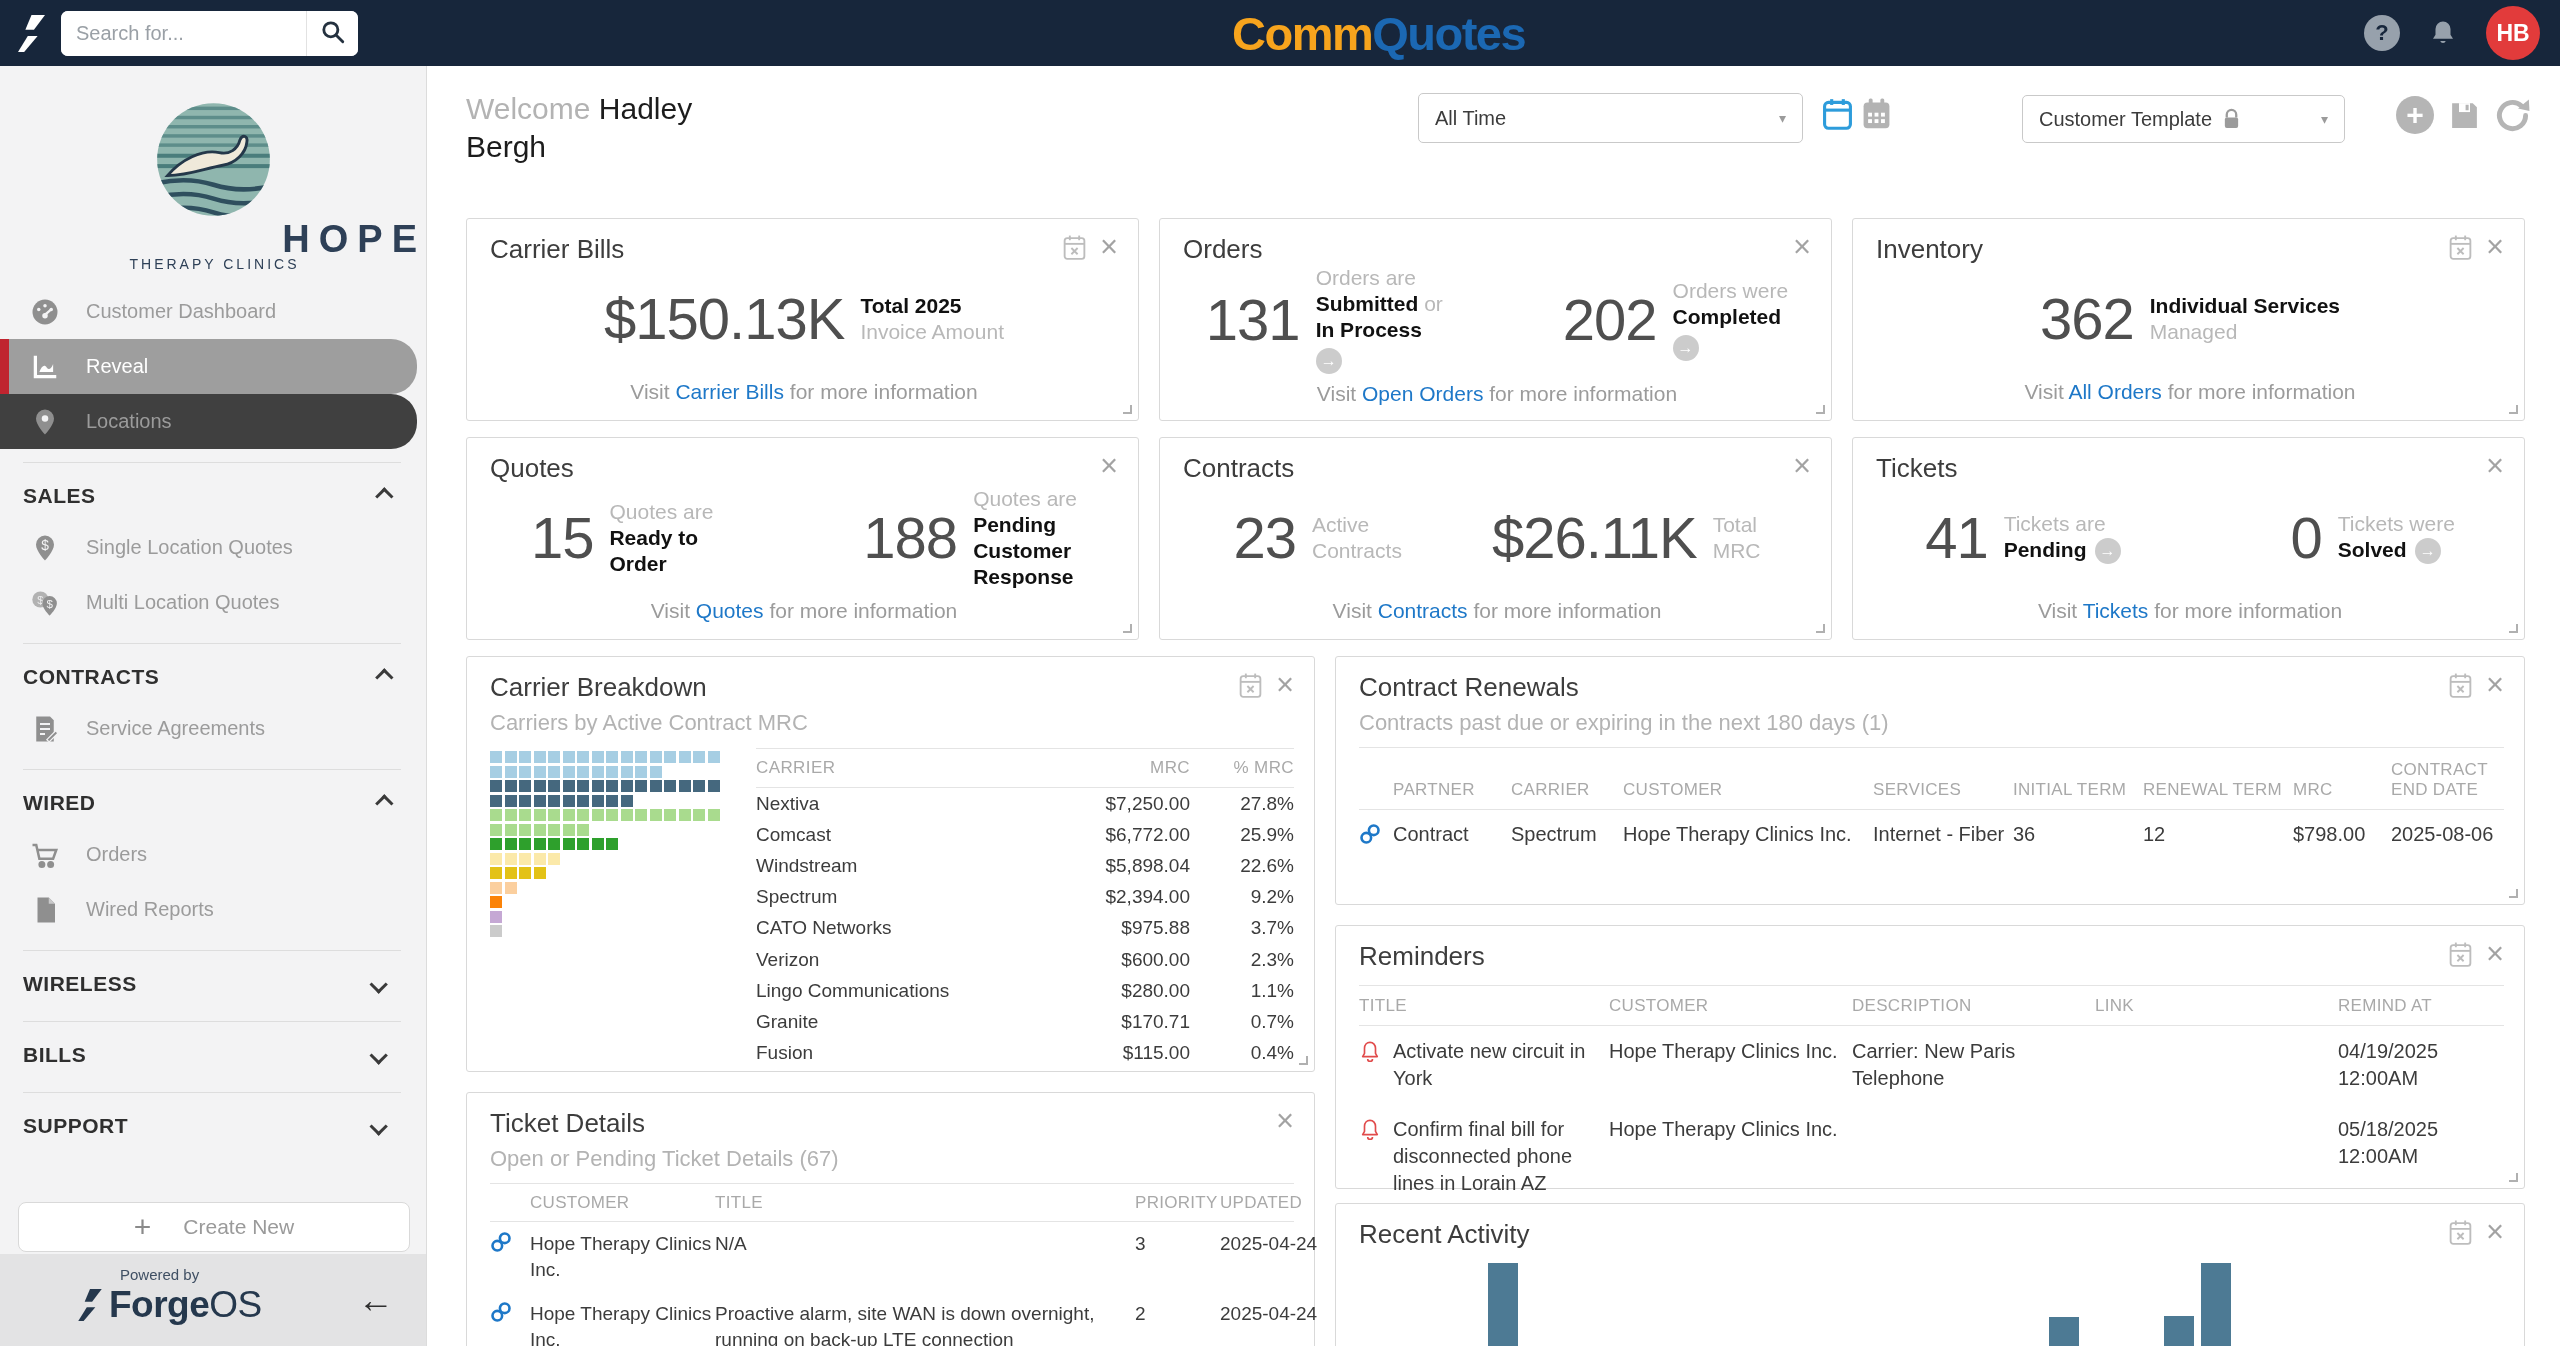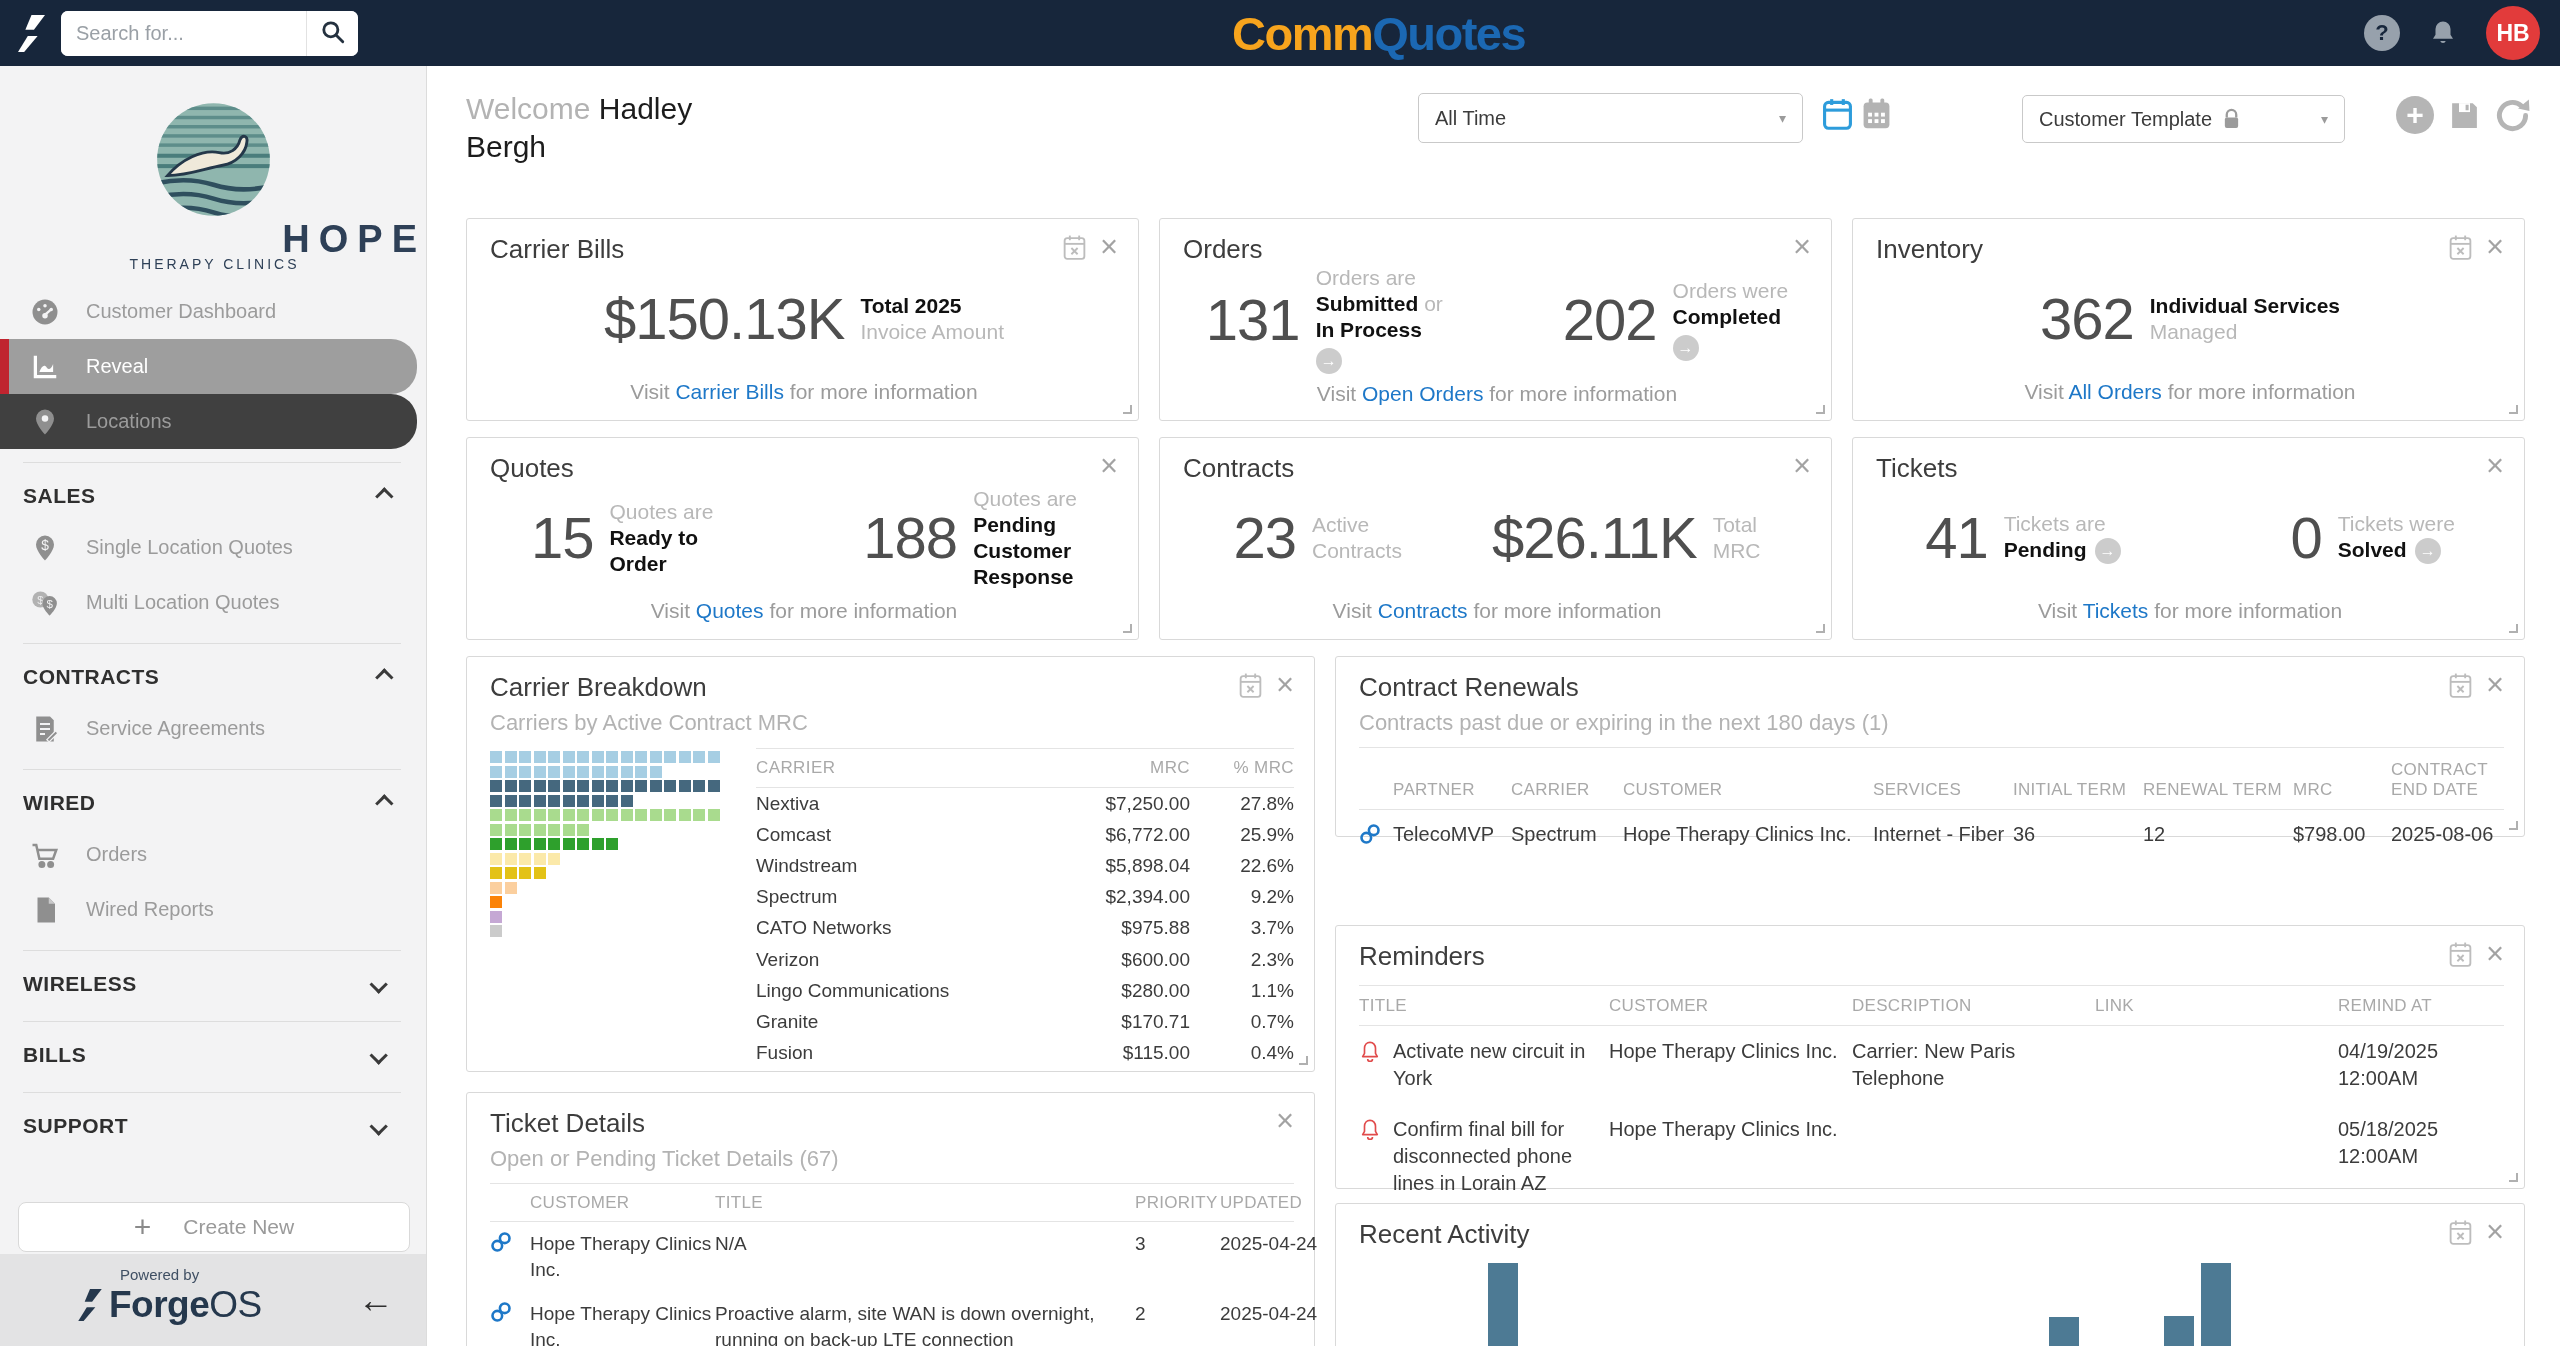--- a/index.html
+++ b/index.html
@@ -95,21 +95,21 @@
   .card-foot{flex:none;text-align:center;font-size:21px;color:#9b9b9b;padding:8px 0 4px}
   .card-foot a{color:#1E78C8;text-decoration:none;cursor:pointer}
 
   #card-carrier-bills{left:466px;top:218px;width:673px;height:203px}
   #card-orders{left:1159px;top:218px;width:673px;height:203px}
   #card-inventory{left:1852px;top:218px;width:673px;height:203px}
   #card-quotes{left:466px;top:437px;width:673px;height:203px}
   #card-contracts{left:1159px;top:437px;width:673px;height:203px}
   #card-tickets{left:1852px;top:437px;width:673px;height:203px}
   #card-carrier-breakdown{left:466px;top:656px;width:849px;height:416px}
-  #card-contract-renewals{left:1335px;top:656px;width:1190px;height:181px}
+  #card-contract-renewals{left:1335px;top:656px;width:1190px;height:249px}
   #card-reminders{left:1335px;top:925px;width:1190px;height:264px}
   #card-ticket-details{left:466px;top:1092px;width:849px;height:278px}
   #card-recent-activity{left:1335px;top:1203px;width:1190px;height:175px;overflow:hidden}
 
   
   .cb-body{flex:1;display:flex;margin-top:12px;min-height:0}
   .waffle{width:240px;flex:none;padding-top:3px}
   .wf-row{display:flex;gap:2.5px;margin-bottom:2.5px}
   .wf-sq{width:12px;height:12px;flex:none}
   .cb-table{flex:1;margin-left:26px}
@@ -830,21 +830,21 @@
     <div>RENEWAL TERM</div>
     <div>MRC</div>
     <div>CONTRACT END DATE</div>
   </div>
   <div>
       <div class="cr-row">
         <div class="cr-icon"><svg viewBox="0 0 22 22" fill="none" stroke="#1E78C8" stroke-width="2.6">
             <circle cx="7.3" cy="14.7" r="4.8"></circle>
             <circle cx="14.7" cy="7.3" r="4.8"></circle>
           </svg></div>
-        <div class="cr-cell">TelecoMVP</div>
+        <div class="cr-cell">Contract</div>
         <div class="cr-cell">Spectrum</div>
         <div class="cr-cell">Hope Therapy Clinics Inc.</div>
         <div class="cr-cell">Internet - Fiber</div>
         <div class="cr-cell">36</div>
         <div class="cr-cell">12</div>
         <div class="cr-cell">$798.00</div>
         <div class="cr-cell">2025-08-06</div>
       </div>
     </div>
   <span class="resize"></span>

